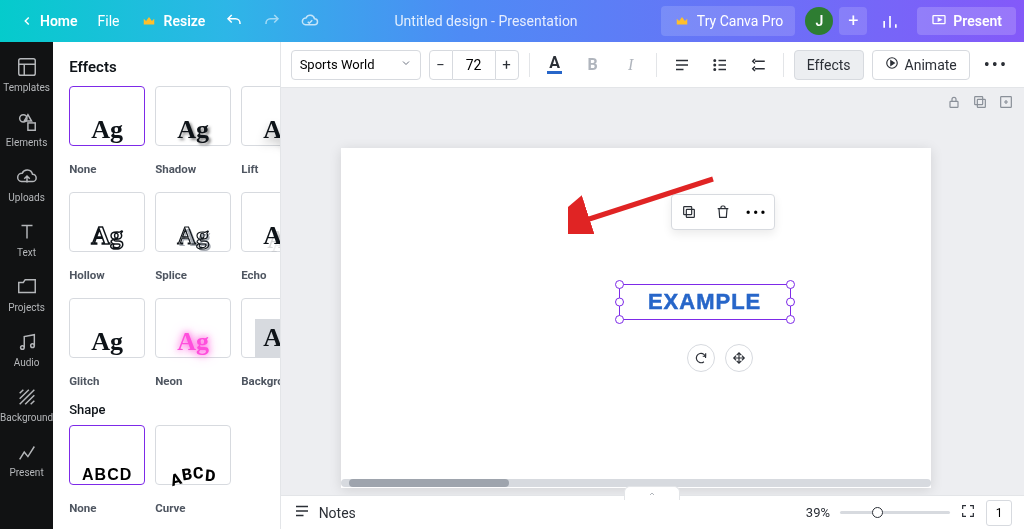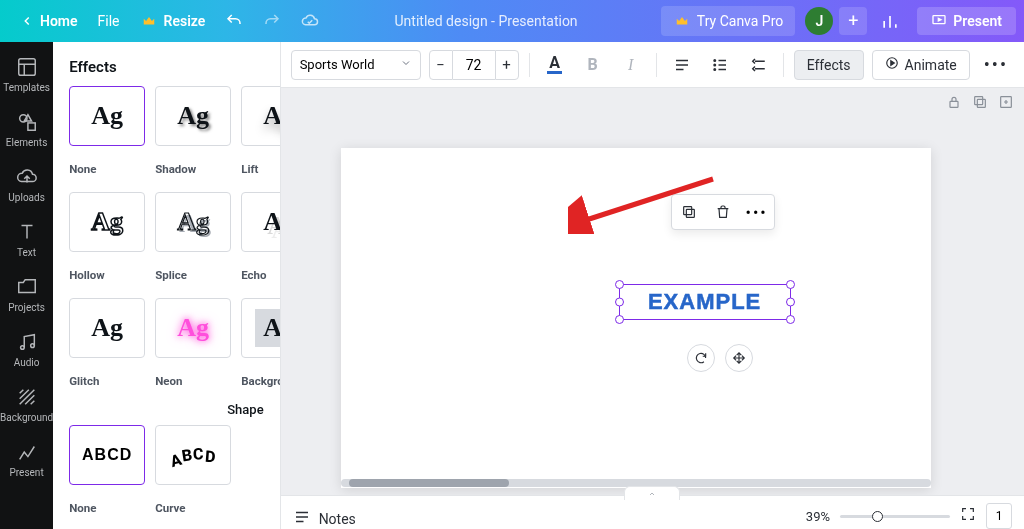--- a/index.html
+++ b/index.html
@@ -16,23 +16,23 @@
   .presentbtn { background: rgba(255,255,255,0.18); border-radius:4px; padding:6px 14px; display:flex; align-items:center; gap:6px; margin-left:10px; }
   .iconbtn { width:34px; height:34px; border-radius:4px; display:flex; align-items:center; justify-content:center; margin-left:6px; }
 
   .main { display:flex; height: calc(100% - 42px); }
   .rail { width:59px; background:#111213; display:flex; flex-direction:column; align-items:center; padding-top:6px; }
   .rail-item { width:100%; color:#b5b7ba; font-size:10px; text-align:center; padding:8px 0 10px; cursor:pointer; }
   .rail-item svg { display:block; margin:0 auto 4px; }
 
   .panel { width:290px; border-right:1px solid #e3e5e8; padding:16px 16px 0 16px; overflow-y:auto; }
   .panel h2 { font-size:15px; font-weight:600; color:#0e1318; margin-bottom:10px; }
-  .panel-section-label { font-size:13px; color:#0e1318; margin:8px 0 8px; font-weight:500;text-align:right; }
+  .panel-section-label { font-size:13px; color:#0e1318; margin:8px 0 8px; font-weight:500; }
   .grid3 { display:grid; grid-template-columns: repeat(3, 76px); gap:10px; }
-  .thumb { width:76px; height:60px; border:1px solid #d7dadf; border-radius:4px; display:flex; align-items:center; justify-content:center; cursor:pointer; background:#fff; }
+  .thumb { width:76px; height:60px; border:1px solid #d7dadf; border-radius:4px; display:flex; align-items:flex-end; justify-content:center; cursor:pointer; background:#fff; }
   .thumb.selected { border:1.6px solid #7d2ae8; }
   .thumb-label { font-size:11.5px; color:#4f5661; text-align:left; margin-top:16px; margin-bottom:6px;font-weight:bold; }
   .sample { font-family: Georgia, "Times New Roman", serif; font-weight:700; font-size:26px; color:#0e1318; }
   .sample.shadow { text-shadow: 2px 2px 3px rgba(0,0,0,0.5); }
   .sample.lift { text-shadow: 0 6px 10px rgba(0,0,0,0.35); }
   .sample.hollow { -webkit-text-stroke: 1.5px #0e1318; color:transparent; }
   .sample.splice { -webkit-text-stroke: 1.2px #0e1318; color:transparent; text-shadow: 2px 2px 0 #a8adb5; }
   .sample.echo { color:#0e1318; text-shadow: 4px 4px 0 rgba(0,0,0,0.15), 8px 8px 0 rgba(0,0,0,0.07); }
   .sample.glitch { position:relative; color:#0e1318; }
   .sample.glitch::before { content:"Ag"; position:absolute; left:-1.5px; top:-1px; color:#00e5ff; z-index:-1;}
@@ -67,21 +67,21 @@
   .sel-box { position:absolute; left:278px; top:136px; width:172px; height:36px; border:1.5px solid #7d2ae8; display:flex; align-items:center; justify-content:center; }
   .sel-box .handle { position:absolute; width:9px; height:9px; background:#fff; border:1.5px solid #7d2ae8; border-radius:50%; }
   .sel-box .hnw{top:-5px;left:-5px}.sel-box .hne{top:-5px;right:-5px}.sel-box .hsw{bottom:-5px;left:-5px}.sel-box .hse{bottom:-5px;right:-5px}
   .sel-box .hw{top:50%;left:-5px;transform:translateY(-50%)}.sel-box .he{top:50%;right:-5px;transform:translateY(-50%)}
   .sel-text { font-family: "Arial Black", Impact, sans-serif; font-weight:900; font-size:22px; letter-spacing:1px; color:#2766c9; -webkit-text-stroke:0.5px #2766c9; }
   .below-controls { position:absolute; left:346px; top:196px; display:flex; gap:10px; }
   .circle-btn { width:28px; height:28px; border:1px solid #d7dadf; border-radius:50%; background:#fff; display:flex; align-items:center; justify-content:center; cursor:pointer; }
   .canvas-scroll { position:absolute; left:60px; bottom:8px; width:590px; height:8px; background:#d7dadf; border-radius:4px; }
   .canvas-scroll .th { position:absolute; left:8px; width:160px; height:8px; background:#9ea4ad; border-radius:4px; }
 
-  .bottombar { height:34px; border-top:1px solid #e3e5e8; display:flex; align-items:flex-end; padding:0 12px; background:#fff; position:relative;}
+  .bottombar { height:34px; border-top:1px solid #e3e5e8; display:flex; align-items:center; padding:0 12px; background:#fff; position:relative;}
   .notesbtn { display:flex; align-items:center; gap:8px; font-size:14px; color:#2b2f36; cursor:pointer; }
   .bb-spacer { flex:1; }
   .zoom { display:flex; align-items:center; gap:10px; }
   .zoom-track { width:110px; height:3px; background:#d7dadf; border-radius:2px; position:relative; }
   .zoom-thumb { position:absolute; left:32px; top:-4px; width:11px; height:11px; background:#fff; border:1.5px solid #2b2f36; border-radius:50%; }
   .zoom-pct { font-size:13px; color:#2b2f36; width:38px; text-align:right; }
   .pagebadge { width:26px; height:26px; border:1px solid #d7dadf; border-radius:3px; display:flex; align-items:center; justify-content:center; font-size:12px; }
   .uptab { position:absolute; left:50%; top:-10px; transform:translateX(-50%); width:56px; height:14px; background:#fff; border:1px solid #e3e5e8; border-bottom:none; border-radius:6px 6px 0 0; display:flex; align-items:center; justify-content:center;}
 
   .arrow { position:absolute; left:568px; top:174px; pointer-events:none; }

